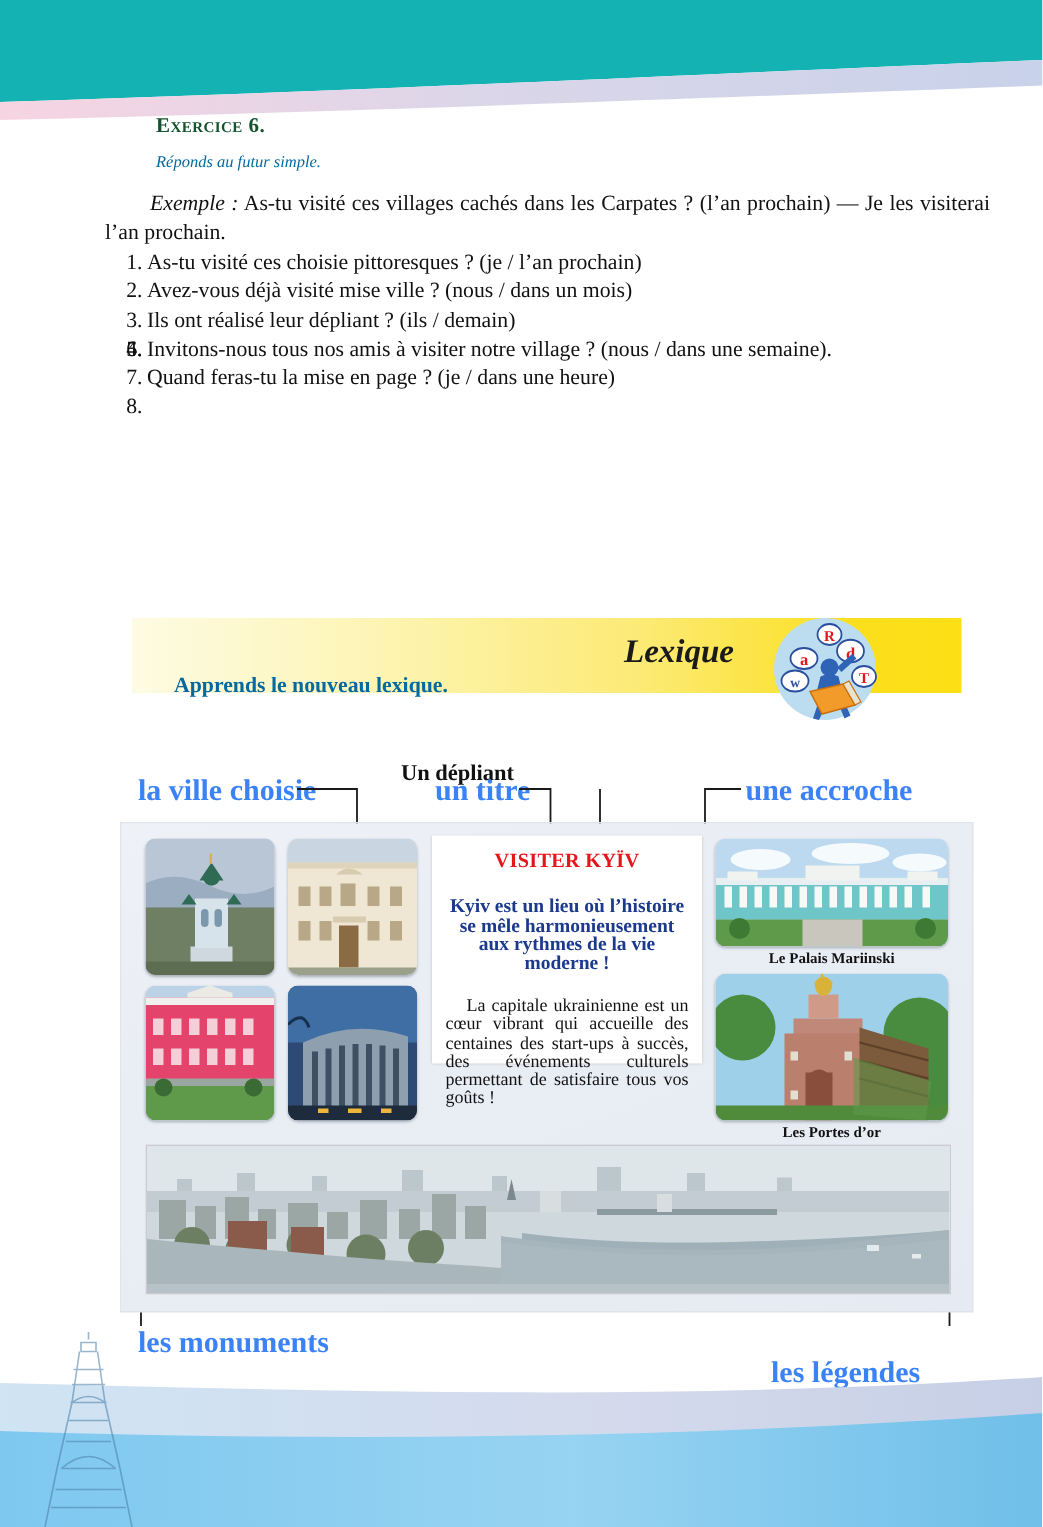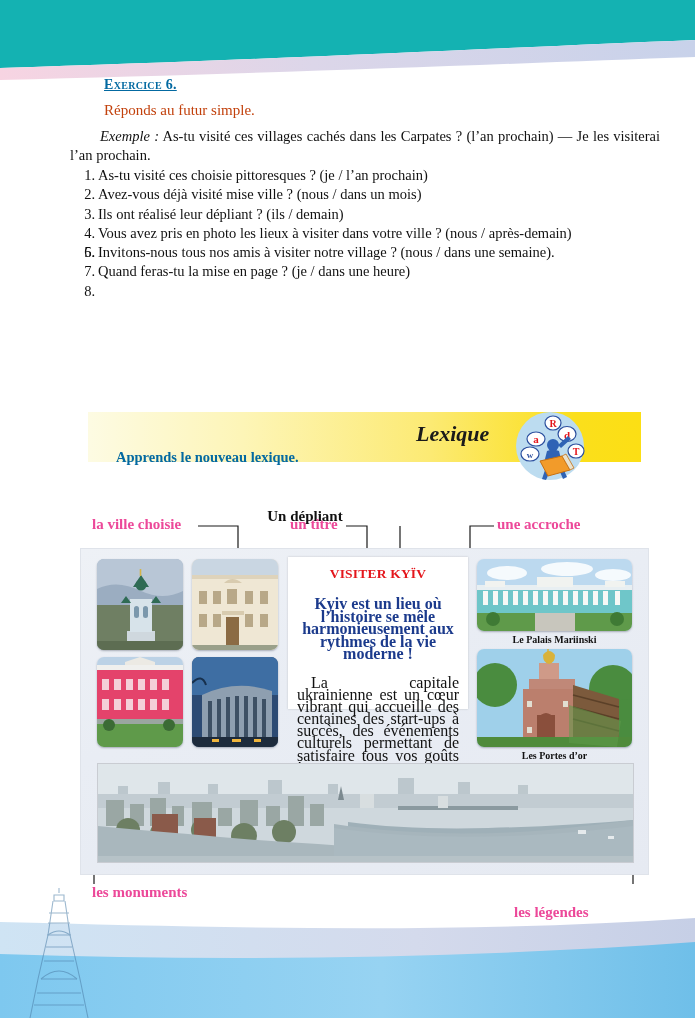--- a/index.html
+++ b/index.html
@@ -16,22 +16,22 @@
   .hdr-wrap svg{display:block;}
 
   
   .ftr-wrap{position:absolute;bottom:0;left:0;width:695px;height:130px;overflow:hidden;}
   .ftr-wrap svg{display:block;}
   .eiffel{position:absolute;left:24px;bottom:0px;width:70px;height:135px;opacity:.62;}
 
   
   .content{position:absolute;left:0;top:0;width:695px;}
   .ex-head{position:absolute;left:104px;top:77px;
-    font-variant:small-caps;font-weight:bold;font-size:14px;color:#0369a1;letter-spacing:.3px;text-decoration:underline;}
-  .instr{position:absolute;left:104px;top:102px;font-size:15px;color:#c2410c;}
+    font-variant:small-caps;font-weight:bold;font-size:14px;color:#14532d;letter-spacing:.3px;}
+  .instr{position:absolute;left:104px;top:102px;font-style:italic;font-size:11px;color:#0369a1;}
 
   .example{position:absolute;left:70px;top:127px;width:590px;font-size:14.5px;color:#111;
     text-align:justify;line-height:19px;text-indent:30px;}
   .example i{font-style:italic;}
 
   ol.qlist{position:absolute;left:70px;top:166px;width:592px;margin:0;padding:0 0 0 0;
     list-style:none;font-size:14.5px;color:#111;line-height:19.3px;}
   ol.qlist li{position:relative;padding-left:28px;margin:0;}
   ol.qlist li .num{position:absolute;left:5px;top:0;width:20px;text-align:right;}
 
@@ -40,21 +40,21 @@
     background:linear-gradient(90deg,#fdfbe3 0%,#fdf5b7 28%,#fcea73 62%,#fbdf1c 88%,#fcdf14 100%);}
   .lex-title{position:absolute;left:416px;top:421px;font-style:italic;font-weight:bold;
     font-size:22px;color:#1a1a1a;}
   .lex-sub{position:absolute;left:116px;top:449px;font-weight:bold;
     font-size:14.5px;color:#0369a1;}
   .lex-icon{position:absolute;left:506px;top:401px;width:88px;height:88px;}
 
   
   .dep-title{position:absolute;left:0;top:508px;width:610px;text-align:center;
     font-weight:bold;font-size:15px;color:#111;}
-  .lbl{position:absolute;font-weight:bold;font-size:15px;color:#ec4899;white-space:nowrap;}
+  .lbl{position:absolute;font-weight:bold;font-size:20px;color:#3b82f6;white-space:nowrap;}
   .lbl-ville{left:92px;top:516px;}
   .lbl-titre{left:290px;top:516px;}
   .lbl-accroche{left:497px;top:516px;}
   .lbl-monuments{left:92px;top:884px;}
   .lbl-legendes{left:514px;top:884px;margin-top:20px;}
 
   .connectors{position:absolute;left:0;top:480px;width:695px;height:430px;pointer-events:none;}
 
   
   .brochure{position:absolute;left:80px;top:548px;width:567px;height:325px;
@@ -69,23 +69,23 @@
   .p-church{left:16px;top:10px;width:86px;height:91px;}
   .p-cream {left:111px;top:10px;width:86px;height:91px;}
   .p-pink  {left:16px;top:108px;width:86px;height:90px;}
   .p-modern{left:111px;top:108px;width:86px;height:90px;}
 
   
   .card{position:absolute;left:207px;top:8px;width:180px;height:152px;background:#fff;
     box-shadow:0 0 2px rgba(0,0,0,.18);}
   .card-title{margin:9px 0 4px;text-align:center;font-weight:bold;font-size:13.5px;
     color:#E4161C;letter-spacing:.2px;}
-  .card-hook{margin:16px 8px;text-align:center;font-weight:bold;font-size:16px;
+  .card-hook{margin:16px 8px;text-align:center;font-weight:bold;font-size:13px;
     line-height:12.6px;color:#1B3A8C;}
-  .card-body{margin:12px 9px 0;text-align:justify;font-size:16px;line-height:12.1px;
+  .card-body{margin:12px 9px 0;text-align:justify;font-size:12px;line-height:12.1px;
     color:#111;text-indent:14px;hyphens:auto;}
 
   
   .p-palace{left:396px;top:10px;width:155px;height:72px;}
   .cap{position:absolute;text-align:center;font-weight:bold;font-size:10px;color:#111;width:155px;left:396px;}
   .cap-palace{top:85px;}
   .p-gate{left:396px;top:100px;width:155px;height:98px;}
   .cap-gate{top:201px;}
 
   
@@ -116,21 +116,21 @@
   </div>
 
   <div class="content">
     <div class="ex-head">Exercice 6.</div>
     <div class="instr">Réponds au futur simple.</div>
     <div class="example"><i>Exemple :</i><span> As-tu visité ces villages cachés dans les Carpates ? (l’an prochain) — Je les visiterai l’an prochain.</span></div>
     <ol class="qlist" id="qlist">
         <li><span class="num">1.</span><span>As-tu visité ces choisie pittoresques ? (je / l’an prochain)</span></li>
         <li><span class="num">2.</span><span>Avez-vous déjà visité mise ville ? (nous / dans un mois)</span></li>
         <li><span class="num">3.</span><span>Ils ont réalisé leur dépliant ? (ils / demain)</span></li>
-        <li><span class="num">4.</span><span>Vous avez pris en photo les lieux à visiter dans votre ville ? (nous / après-demain)</span></li>
+        <li><span class="num">4.</span></li>
         <li><span class="num">5.</span></li>
         <li><span class="num">6.</span><span>Invitons-nous tous nos amis à visiter notre village ? (nous / dans une semaine).</span></li>
         <li><span class="num">7.</span><span>Quand feras-tu la mise en page ? (je / dans une heure)</span></li>
         <li><span class="num">8.</span></li>
       </ol>
   </div>
 
   <div class="lex-banner"></div>
   <div class="lex-title">Lexique</div>
   <div class="lex-sub">Apprends le nouveau lexique.</div>

